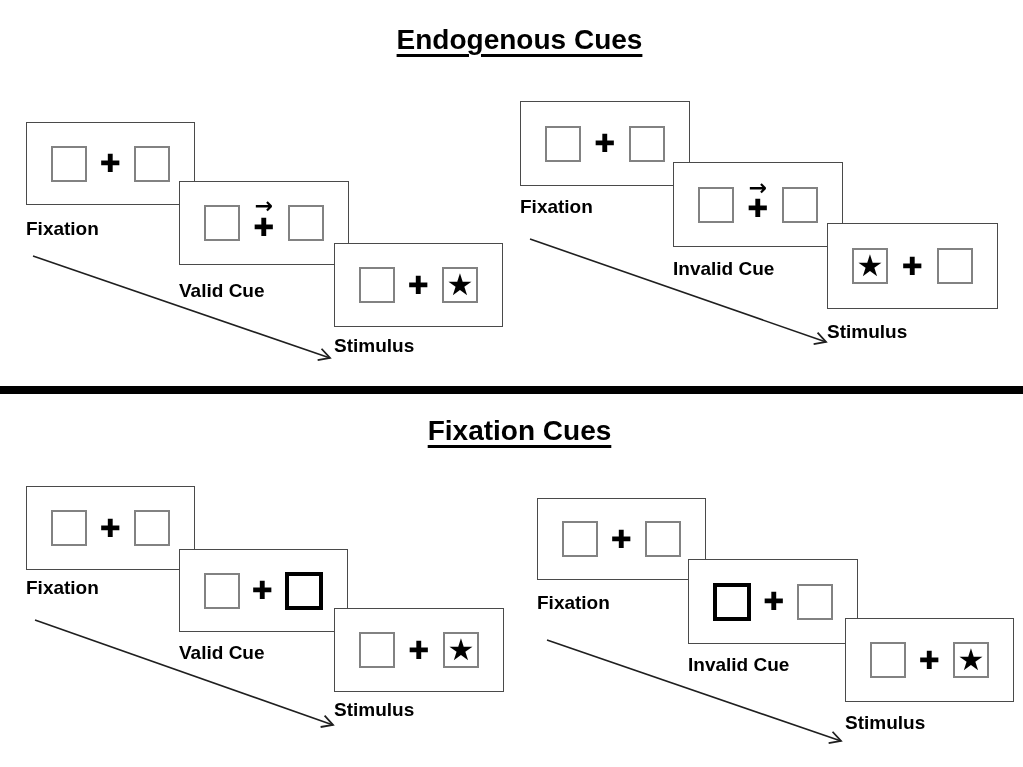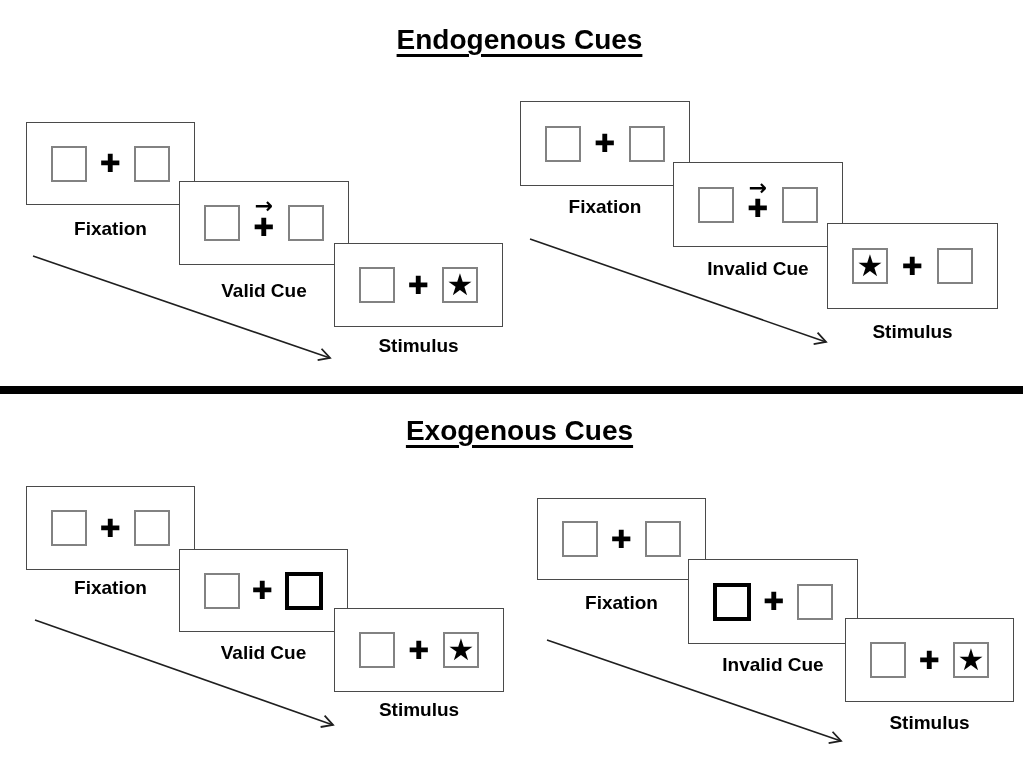--- a/index.html
+++ b/index.html
@@ -54,21 +54,21 @@
   .star   { font-size:30px; line-height:1; }
   .center-col {
     display:flex; flex-direction:column; align-items:center;
     transform:translateY(-4px);
   }
   .cue-arrow { font-size:22px; font-weight:bold; line-height:0.75; }
 
   .plabel {
     position:absolute;
     font-weight:bold; font-size:19px;
-    text-align:center; color:var(--text,#000);
+    text-align:left; color:var(--text,#000);
     white-space:nowrap;
   }
 
   .arrows { position:absolute; left:0; top:0; z-index:0; }
   .arrows line { stroke:#1f1f1f; stroke-width:1.6; }
 </style>
 </head>
 <body>
 
 <div class="stage">
@@ -137,21 +137,21 @@
       <span class="sym star">★</span>
     </div>
     <div class="sym cross">✚</div>
     <div class="sq"></div>
   </div>
   <div class="plabel" style="left:827px;top:321px;width:171px;">Stimulus</div>
 
   <div class="divider"></div>
 
   <div class="section-title" style="top:415px;">
-    <span class="u">Exogenous Cues</span>
+    <span class="u">Fixation Cues</span>
   </div>
 
   <div class="panel z1" style="left:26px;top:486px;width:169px;height:84px;">
     <div class="sq"></div>
     <div class="sym cross">✚</div>
     <div class="sq"></div>
   </div>
   <div class="plabel" style="left:26px;top:577px;width:169px;">Fixation</div>
 
   <div class="panel z2" style="left:179px;top:549px;width:169px;height:83px;">

